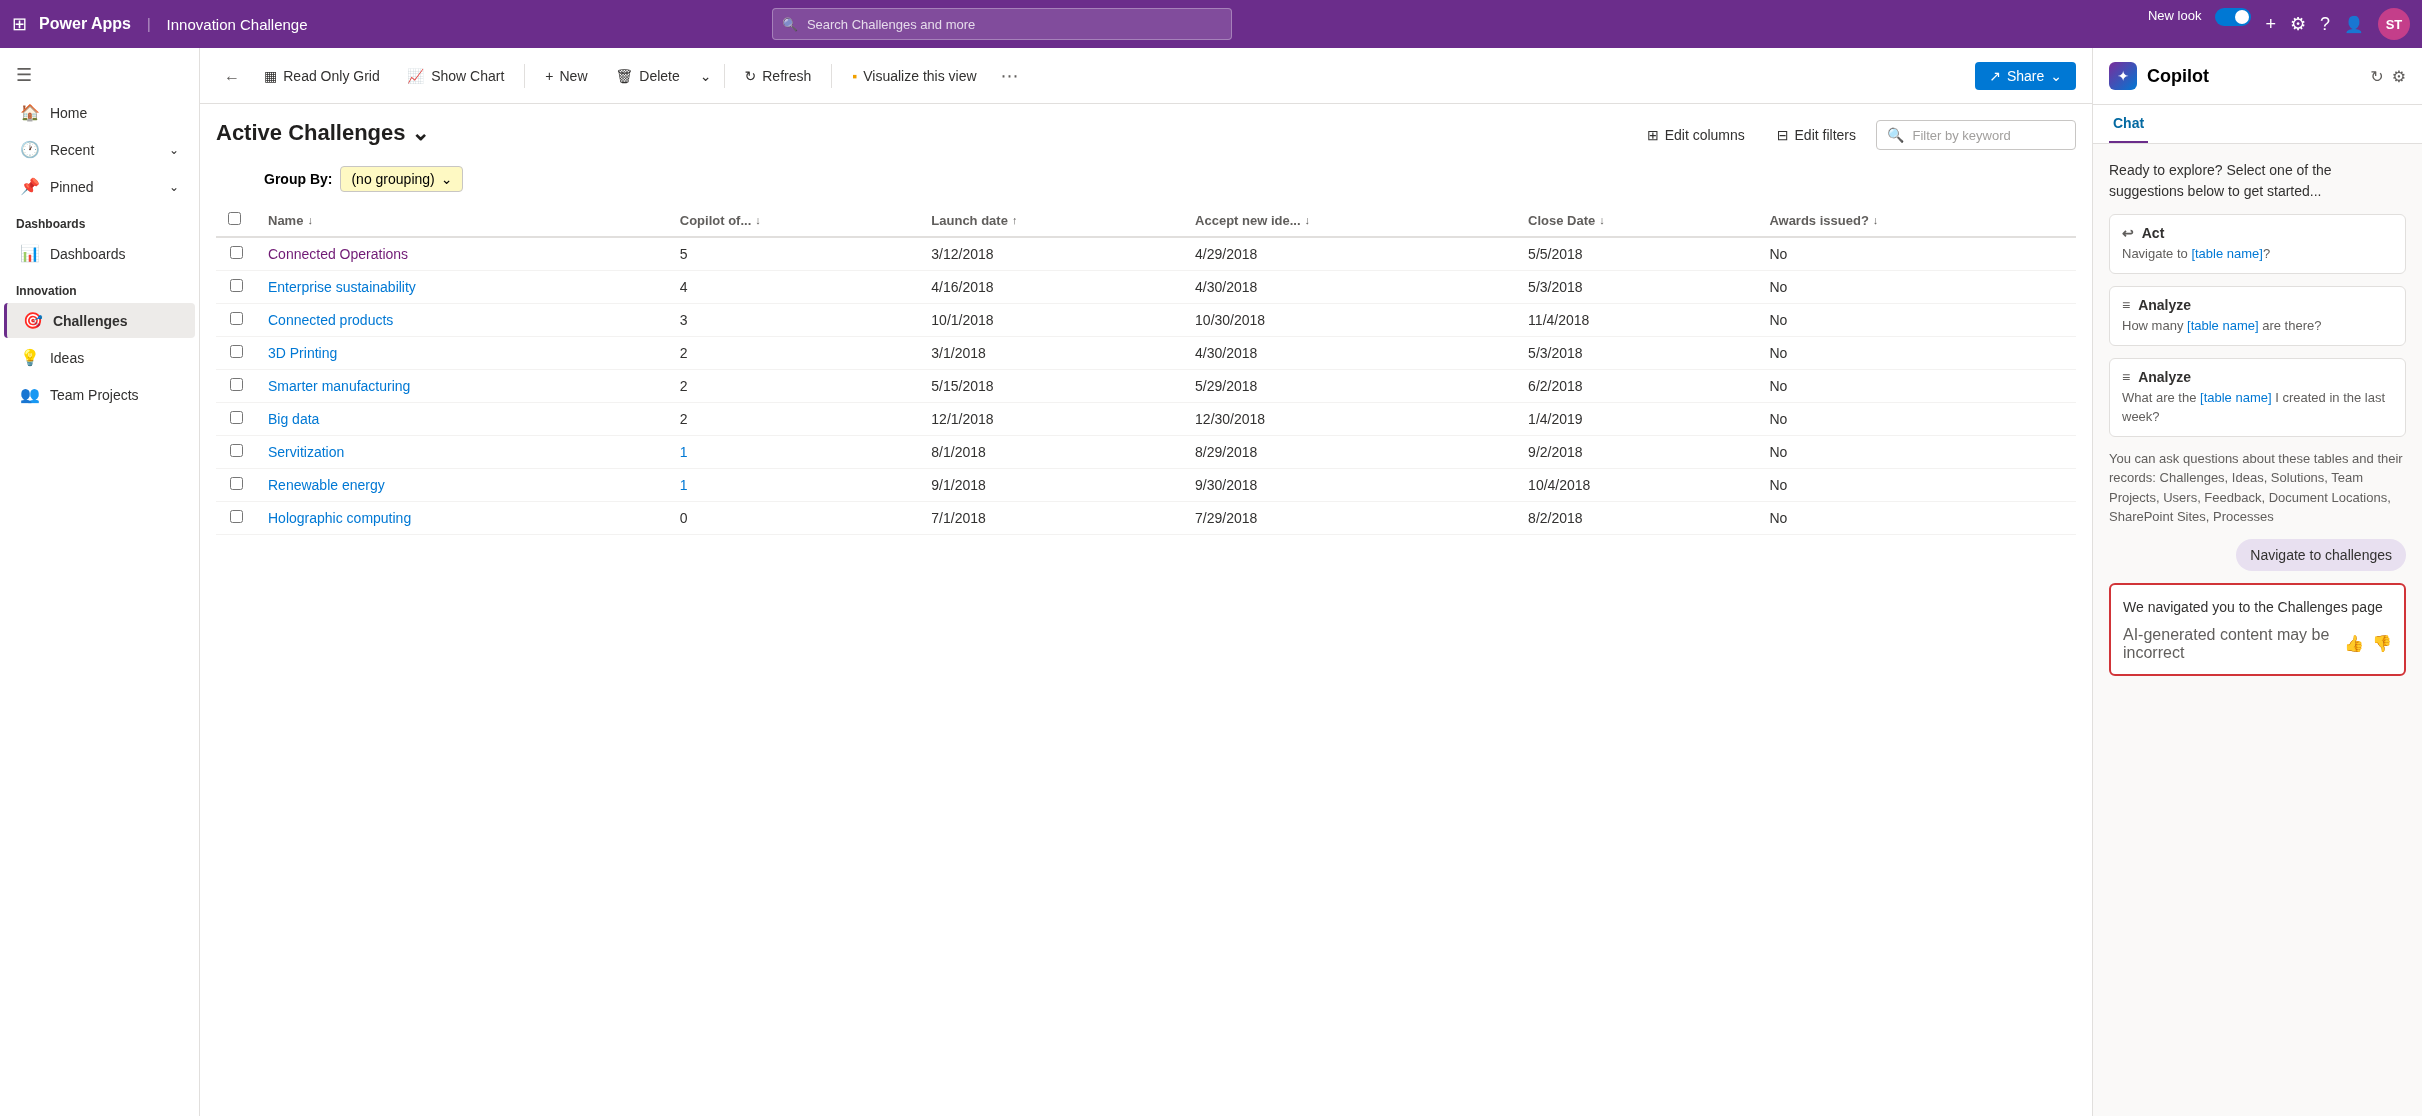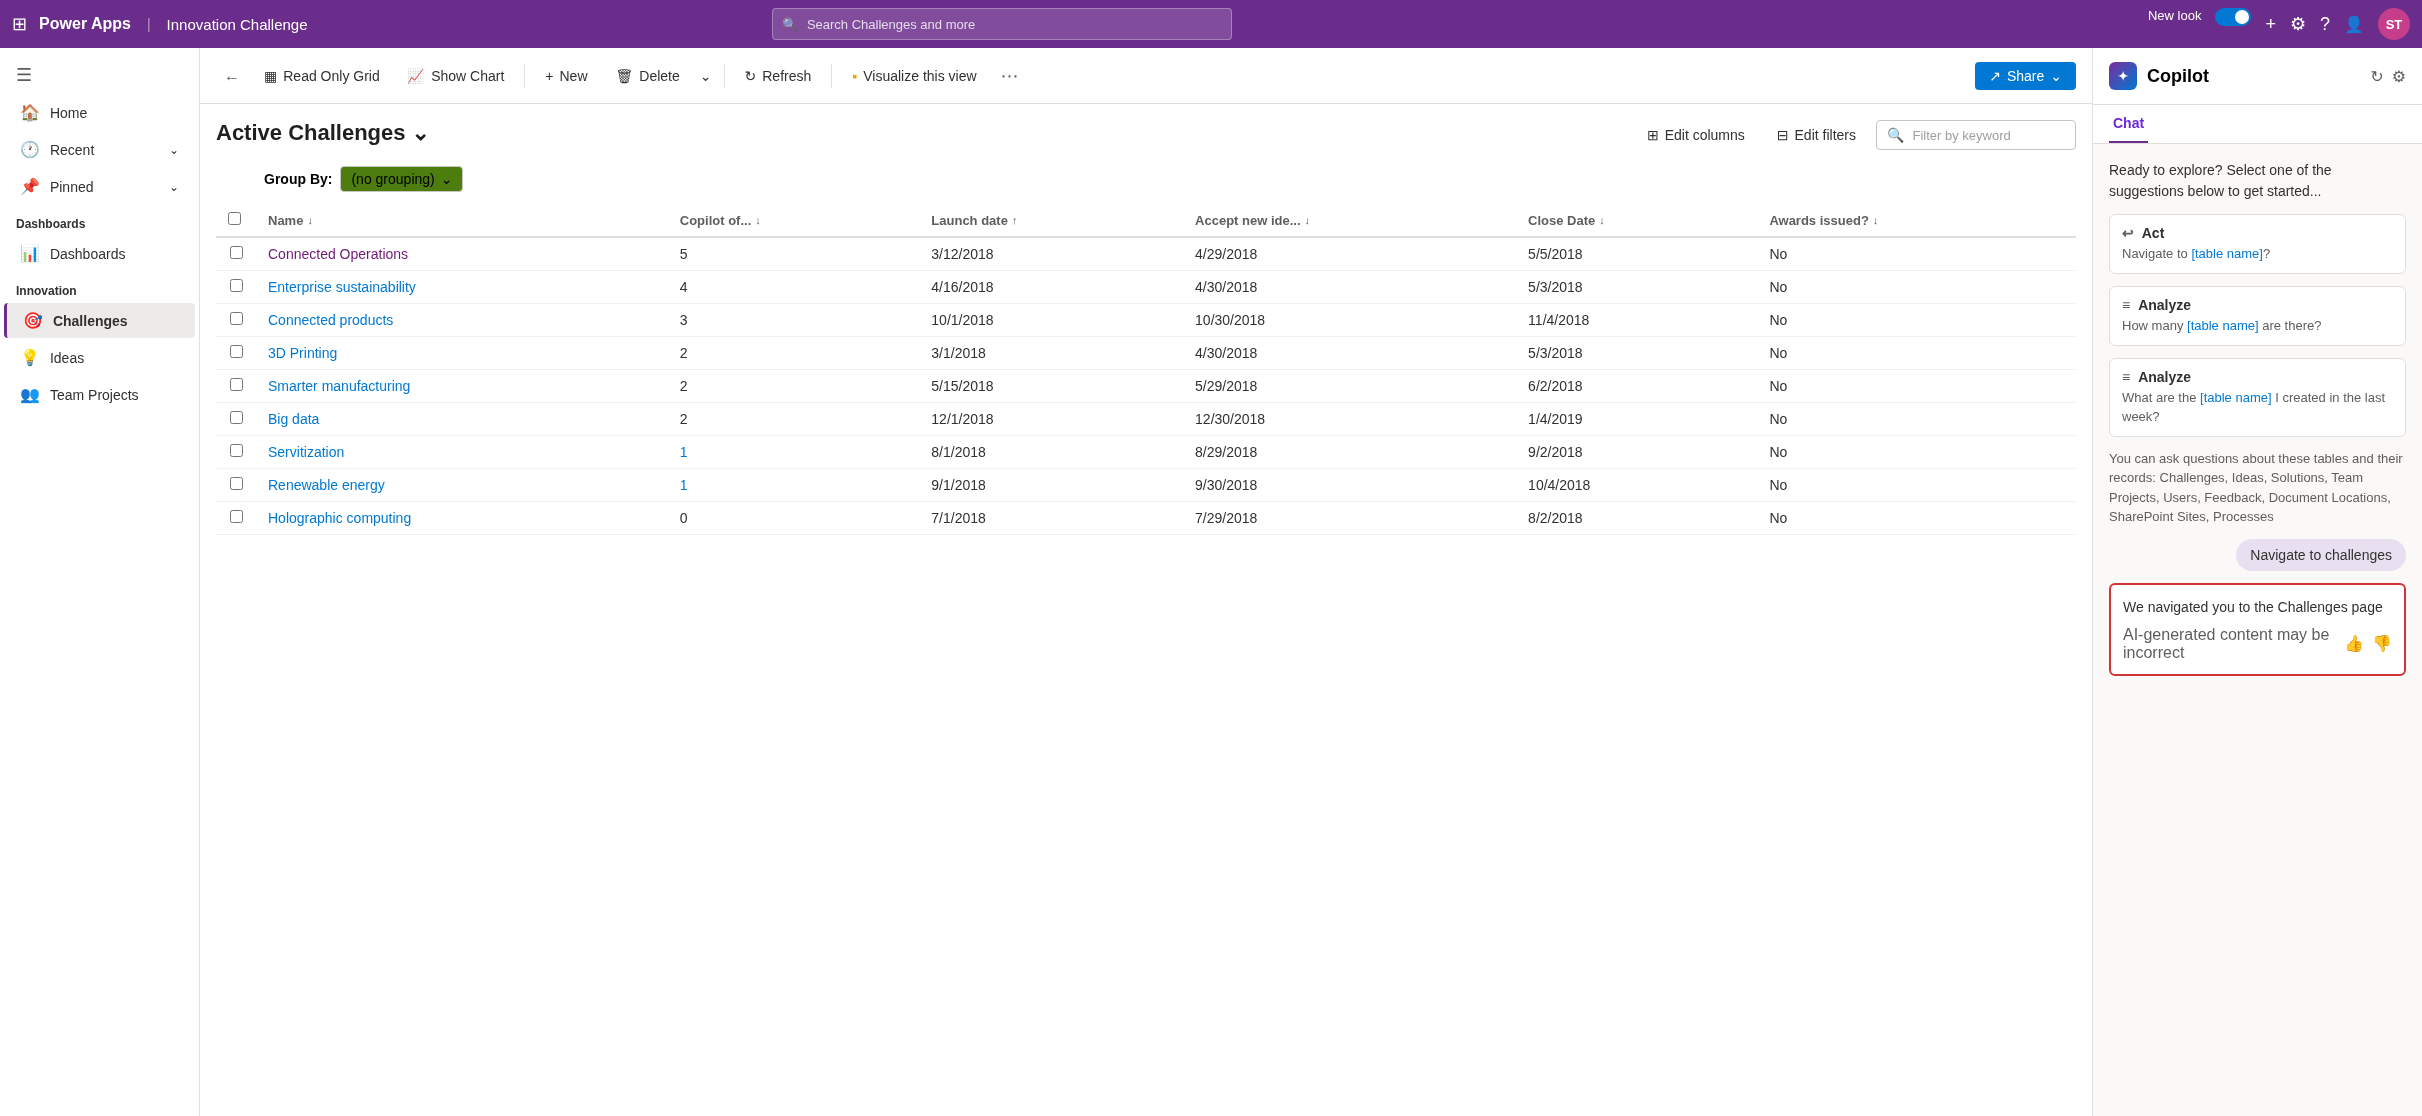--- a/index.html
+++ b/index.html
@@ -188,21 +188,21 @@
     .group-by-row {
       display: flex; align-items: center;
       gap: 8px; margin-bottom: 12px;
     }
     .group-by-label { font-weight: 600; font-size: 14px; margin-left: 48px; }
     .group-by-select {
       border: 1px solid #c8c6c4;
       border-radius: 4px;
       padding: 4px 10px;
       font-size: 14px;
-      background: #4d7c0f;
+      background: #fef9c3;
       cursor: pointer;
       display: flex; align-items: center; gap: 6px;
     }
 
     
     .data-table { width: 100%; border-collapse: collapse; }
     .data-table th {
       background: white;
       padding: 8px 12px;
       text-align: left;
@@ -253,21 +253,21 @@
     }
     .copilot-tab {
       padding: 10px 4px;
       margin-right: 16px;
       font-size: 14px;
       cursor: pointer;
       color: #605e5c;
       border-bottom: 2px solid transparent;
     }
     .copilot-tab.active {
-      color: #6d28d9;
+      color: #0369a1;
       border-bottom: 2px solid #6b2d8b;
       font-weight: 600;
     }
     .copilot-content {
       flex: 1;
       overflow-y: auto;
       padding: 16px;
       display: flex;
       flex-direction: column;
       gap: 12px;

